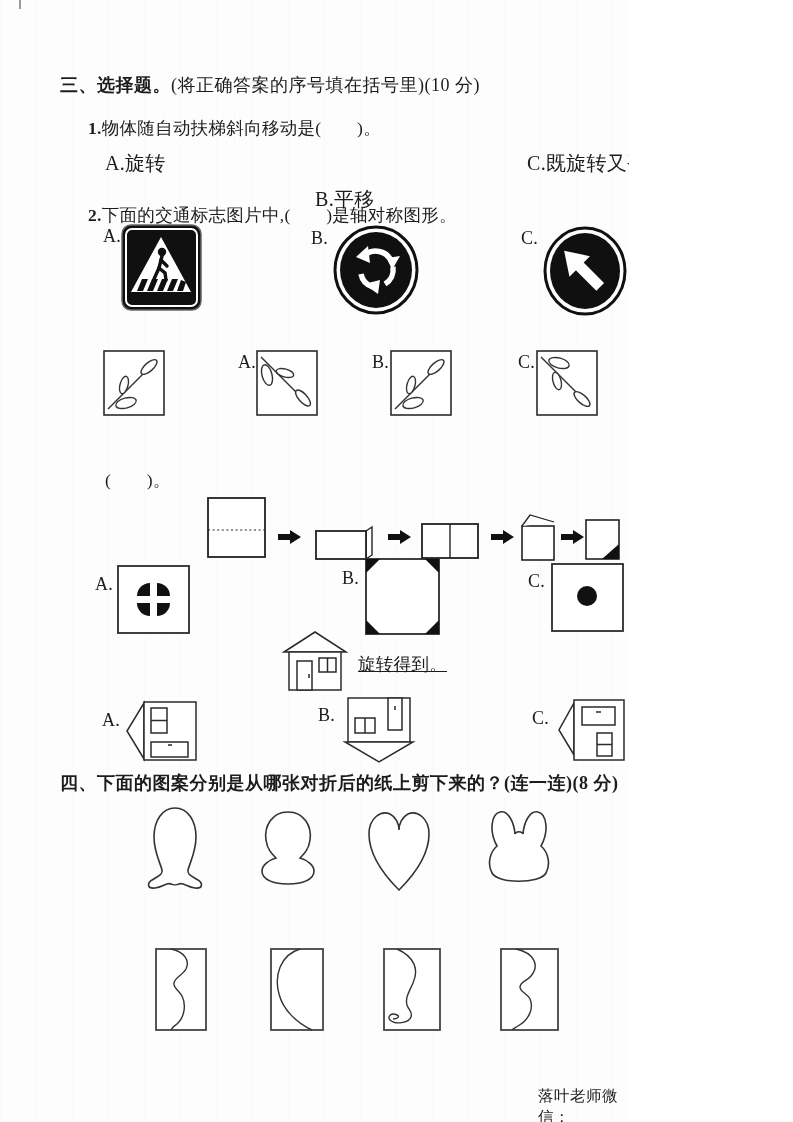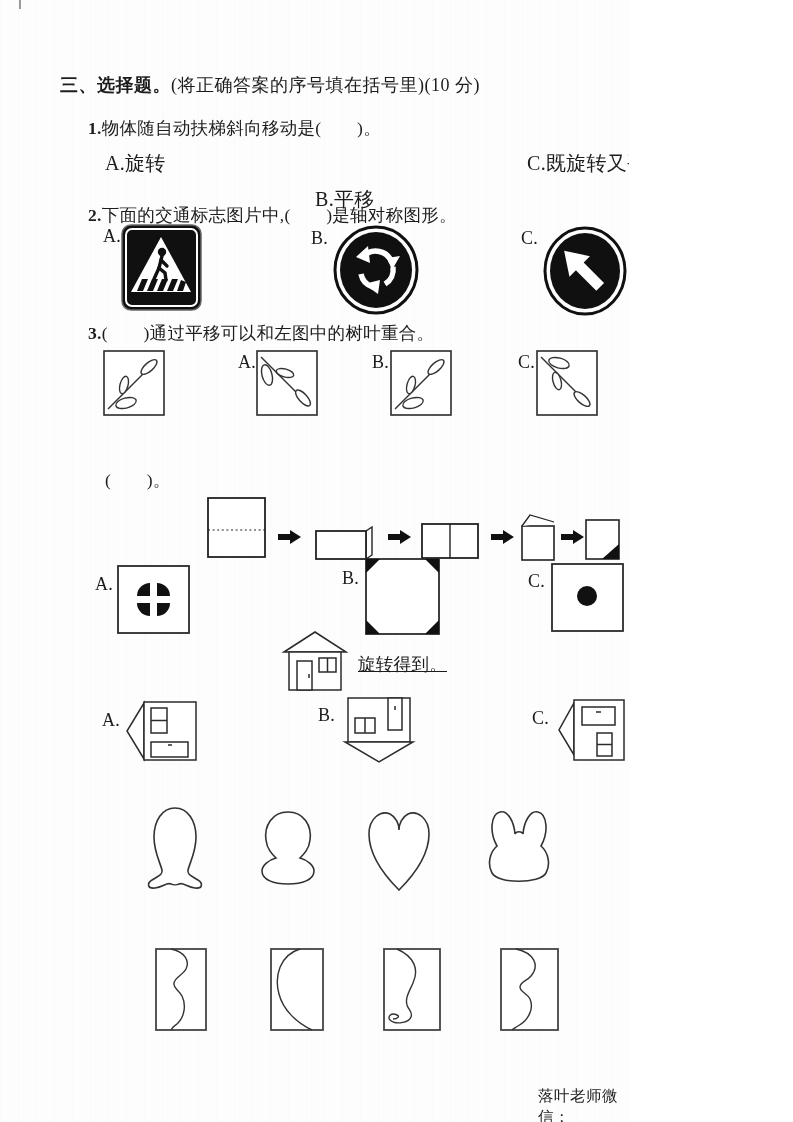--- a/index.html
+++ b/index.html
@@ -96,23 +96,20 @@
   <div class="lbl" style="left:521px;top:228px;">C.</div>
   <svg class="abs" style="left:543px;top:226px;" width="84" height="90" viewBox="0 0 84 90">
     <ellipse cx="42" cy="45" rx="40" ry="43" fill="none" stroke="#101010" stroke-width="3"></ellipse>
     <ellipse cx="42" cy="45" rx="35" ry="38" fill="#101010"></ellipse>
     <g fill="#ffffff" transform="rotate(45 42 45)">
       <rect x="34" y="40" width="30" height="11"></rect>
       <polygon points="35,31 35,60 13,45.5"></polygon>
     </g>
   </svg>
 
-  <div class="t" style="left:88px;top:321px;">
-    <span class="qnum">3.</span><span>(　　)通过平移可以和左图中的树叶重合。</span>
-  </div>
 
   <svg class="abs" style="left:103px;top:350px;" width="62" height="66" viewBox="0 0 62 66">
     <rect x="1" y="1" width="60" height="64" fill="#ffffff" stroke="#2b2b2b" stroke-width="1.6"></rect>
     <use href="#leafG" transform="translate(0,2)"></use>
   </svg>
 
   <div class="lbl" style="left:238px;top:352px;">A.</div>
   <svg class="abs" style="left:256px;top:350px;" width="62" height="66" viewBox="0 0 62 66">
     <rect x="1" y="1" width="60" height="64" fill="#ffffff" stroke="#2b2b2b" stroke-width="1.6"></rect>
     <use href="#leafG" transform="translate(0,2) rotate(90 31 31)"></use>
@@ -234,20 +231,21 @@
     <g fill="#ffffff" stroke="#2b2b2b" stroke-width="1.5">
       <polygon points="18,8 18,60 3,35"></polygon>
       <rect x="18" y="5" width="50" height="60"></rect>
       <rect x="26" y="12" width="33" height="18"></rect>
       <line x1="40" y1="17" x2="45" y2="17"></line>
       <rect x="41" y="38" width="15" height="23"></rect>
       <line x1="41" y1="49.5" x2="56" y2="49.5"></line>
     </g>
   </svg>
 
+  <div class="t hd" style="left:60px;top:771px;">四、下面的图案分别是从哪张对折后的纸上剪下来的？(连一连)(8 分)</div>
 
   <svg class="abs" style="left:143px;top:804px;" width="64" height="97" viewBox="0 0 64 97">
     <path d="M32,4 C45,4 53,17 53,33 C53,48 47,58 45,66 C44,71 49,72 55,76 C60,79 60,85 52,84 C44,83 40,78 36,80 C34,81 30,81 28,80 C24,78 20,83 12,84 C4,85 4,79 9,76 C15,72 20,71 19,66 C17,58 11,48 11,33 C11,17 19,4 32,4 Z" fill="#ffffff" stroke="#333" stroke-width="1.6"></path>
   </svg>
   <svg class="abs" style="left:248px;top:808px;" width="80" height="78" viewBox="0 0 64 78">
     <path d="M32,4 C48,4 56,18 54,32 C53,41 48,46 44,50 C52,52 58,58 58,63 C58,72 46,76 32,76 C18,76 6,72 6,63 C6,58 12,52 20,50 C16,46 11,41 10,32 C8,18 16,4 32,4 Z" fill="#ffffff" stroke="#333" stroke-width="1.6"></path>
   </svg>
   <svg class="abs" style="left:358px;top:802px;" width="82" height="92" viewBox="0 0 72 92">
     <path d="M36,88 C16,68 6,50 6,32 C6,16 18,8 27,12 C33,15 36,22 36,28 C36,22 39,15 45,12 C54,8 66,16 66,32 C66,50 56,68 36,88 Z" fill="#ffffff" stroke="#333" stroke-width="1.6"></path>
   </svg>

